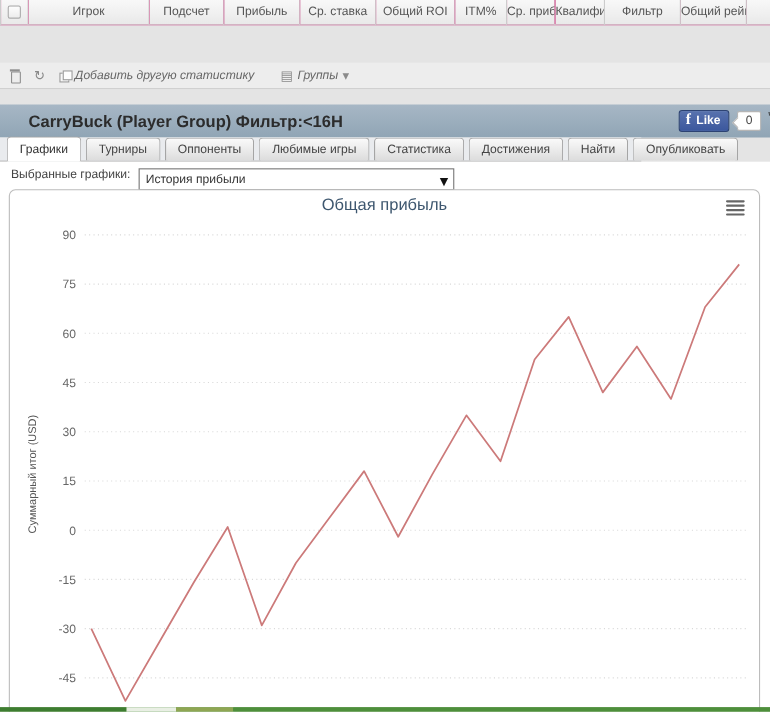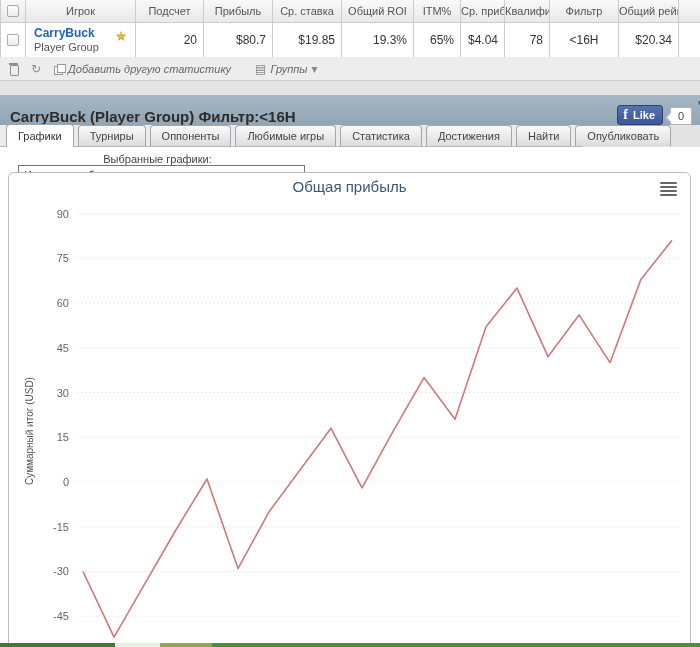--- a/index.html
+++ b/index.html
@@ -36,21 +36,21 @@
   .icon-copy::before { content:""; position:absolute; left:0; top:2px; width:7px; height:7px;
     border:1px solid #999; background:#f7f7f7; }
   .icon-copy::after { content:""; position:absolute; left:3px; top:0; width:7px; height:7px;
     border:1px solid #999; background:#fdfdfd; }
   .tool-label { margin-left:4px;font-style:italic; }
   .groups-wrap { margin-left:24px; display:flex; align-items:center; }
 
   
   .gap-strip { position:absolute; left:0; top:81px; width:700px; height:14px; background:#e4e4e4; }
   .player-header { position:absolute; left:0; top:95px; width:700px; height:30px;
-    background:linear-gradient(#a7b7c5,#90a5b5); display:flex; align-items:flex-end; }
+    background:linear-gradient(#a7b7c5,#90a5b5); display:flex; align-items:center;padding-left:16px; }
   .player-header .title { font-size:15px; font-weight:bold; color:#2c2c2c; margin-left:10px; flex:1;
     white-space:nowrap; }
   .like-btn { height:20px; background:linear-gradient(#5872ae,#3b579d); border:1px solid #2d4373;
     border-radius:3px; color:#fff; font-size:11px; font-weight:bold; display:flex; align-items:center;
     padding:0 7px 0 5px; }
   .like-f { font-family:"Liberation Serif", serif; font-weight:bold; font-size:14px; margin-right:5px; }
   .like-count { width:22px; height:18px; background:#fff; border:1px solid #b5b5b5; border-radius:2px;
     margin:0 8px 0 7px; font-size:11px; color:#444; text-align:center; line-height:17px; position:relative; }
   .like-count::before { content:""; position:absolute; left:-4px; top:6px; width:6px; height:6px;
     background:#fff; border-left:1px solid #b5b5b5; border-bottom:1px solid #b5b5b5;
@@ -60,22 +60,22 @@
   
   .tab-strip { position:absolute; left:0; top:125px; width:583px; height:22px; background:#e9ebee;
     border-bottom:1px solid #b5b5b5; display:flex; align-items:flex-end; padding-left:6px; }
   .tab { height:21px; line-height:20px; padding:0 11px; font-size:11px; color:#444;
     background:linear-gradient(#fafafa,#dcdcdc); border:1px solid #a5a5a5; border-bottom:none;
     border-radius:4px 4px 0 0; margin-right:4px; white-space:nowrap; }
   .tab.active { background:#fff; height:23px; line-height:22px; margin-bottom:-1px; color:#333; }
 
   
   .content { position:absolute; left:0; top:147px; width:700px; height:500px; background:#fff; }
-  .graph-select-row { position:absolute; left:10px; top:6px; display:flex; align-items:center;
-    font-size:11px; color:#444;flex-direction:column; }
+  .graph-select-row { position:absolute; left:10px; top:6px; display:flex; align-items:flex-start;
+    font-size:11px; color:#444; }
   .graph-select { width:287px; height:20px; border:1px solid #767676; margin-left:8px;
     position:relative; font-size:11px; color:#333; line-height:18px; padding-left:5px; background:#fff; }
   .select-arrow { position:absolute; right:5px; top:3px; font-size:10px; color:#111;
     font-family:"DejaVu Sans", sans-serif; }
 
   
   .chart-frame { position:absolute; left:8px; top:25px; width:683px; height:560px;
     border:1px solid #bcbcbc; border-radius:6px; background:#fff; }
   .chart-title { position:absolute; left:0; top:5px; width:100%; text-align:center;
     font-size:15px; color:#3e576f; }
@@ -117,38 +117,20 @@
     <th>Подсчет</th>
     <th>Прибыль</th>
     <th>Ср. ставка</th>
     <th>Общий ROI</th>
     <th>ITM%</th>
     <th>Ср. приб</th>
     <th>Квалифика</th>
     <th>Фильтр</th>
     <th>Общий рейк</th>
     <th></th>
-  </tr>
-  <tr>
-    <td class="ctr"><span class="cb"></span></td>
-    <td class="player-cell">
-      <a class="player-link">CarryBuck</a>
-      <span class="player-sub">Player Group</span>
-      <span class="star-badge">★</span>
-    </td>
-    <td>20</td>
-    <td>$80.7</td>
-    <td>$19.85</td>
-    <td>19.3%</td>
-    <td>65%</td>
-    <td>$4.04</td>
-    <td>78</td>
-    <td class="ctr">&lt;16Н</td>
-    <td>$20.34</td>
-    <td></td>
   </tr>
 </tbody>
   </table>
 
 <div class="mini-toolbar">
   <span class="icon-trash"></span>
   <span class="tool-icon icon-refresh">↻</span>
   <span class="icon-copy"></span>
   <span class="tool-label">Добавить другую статистику</span>
   <span class="groups-wrap">

